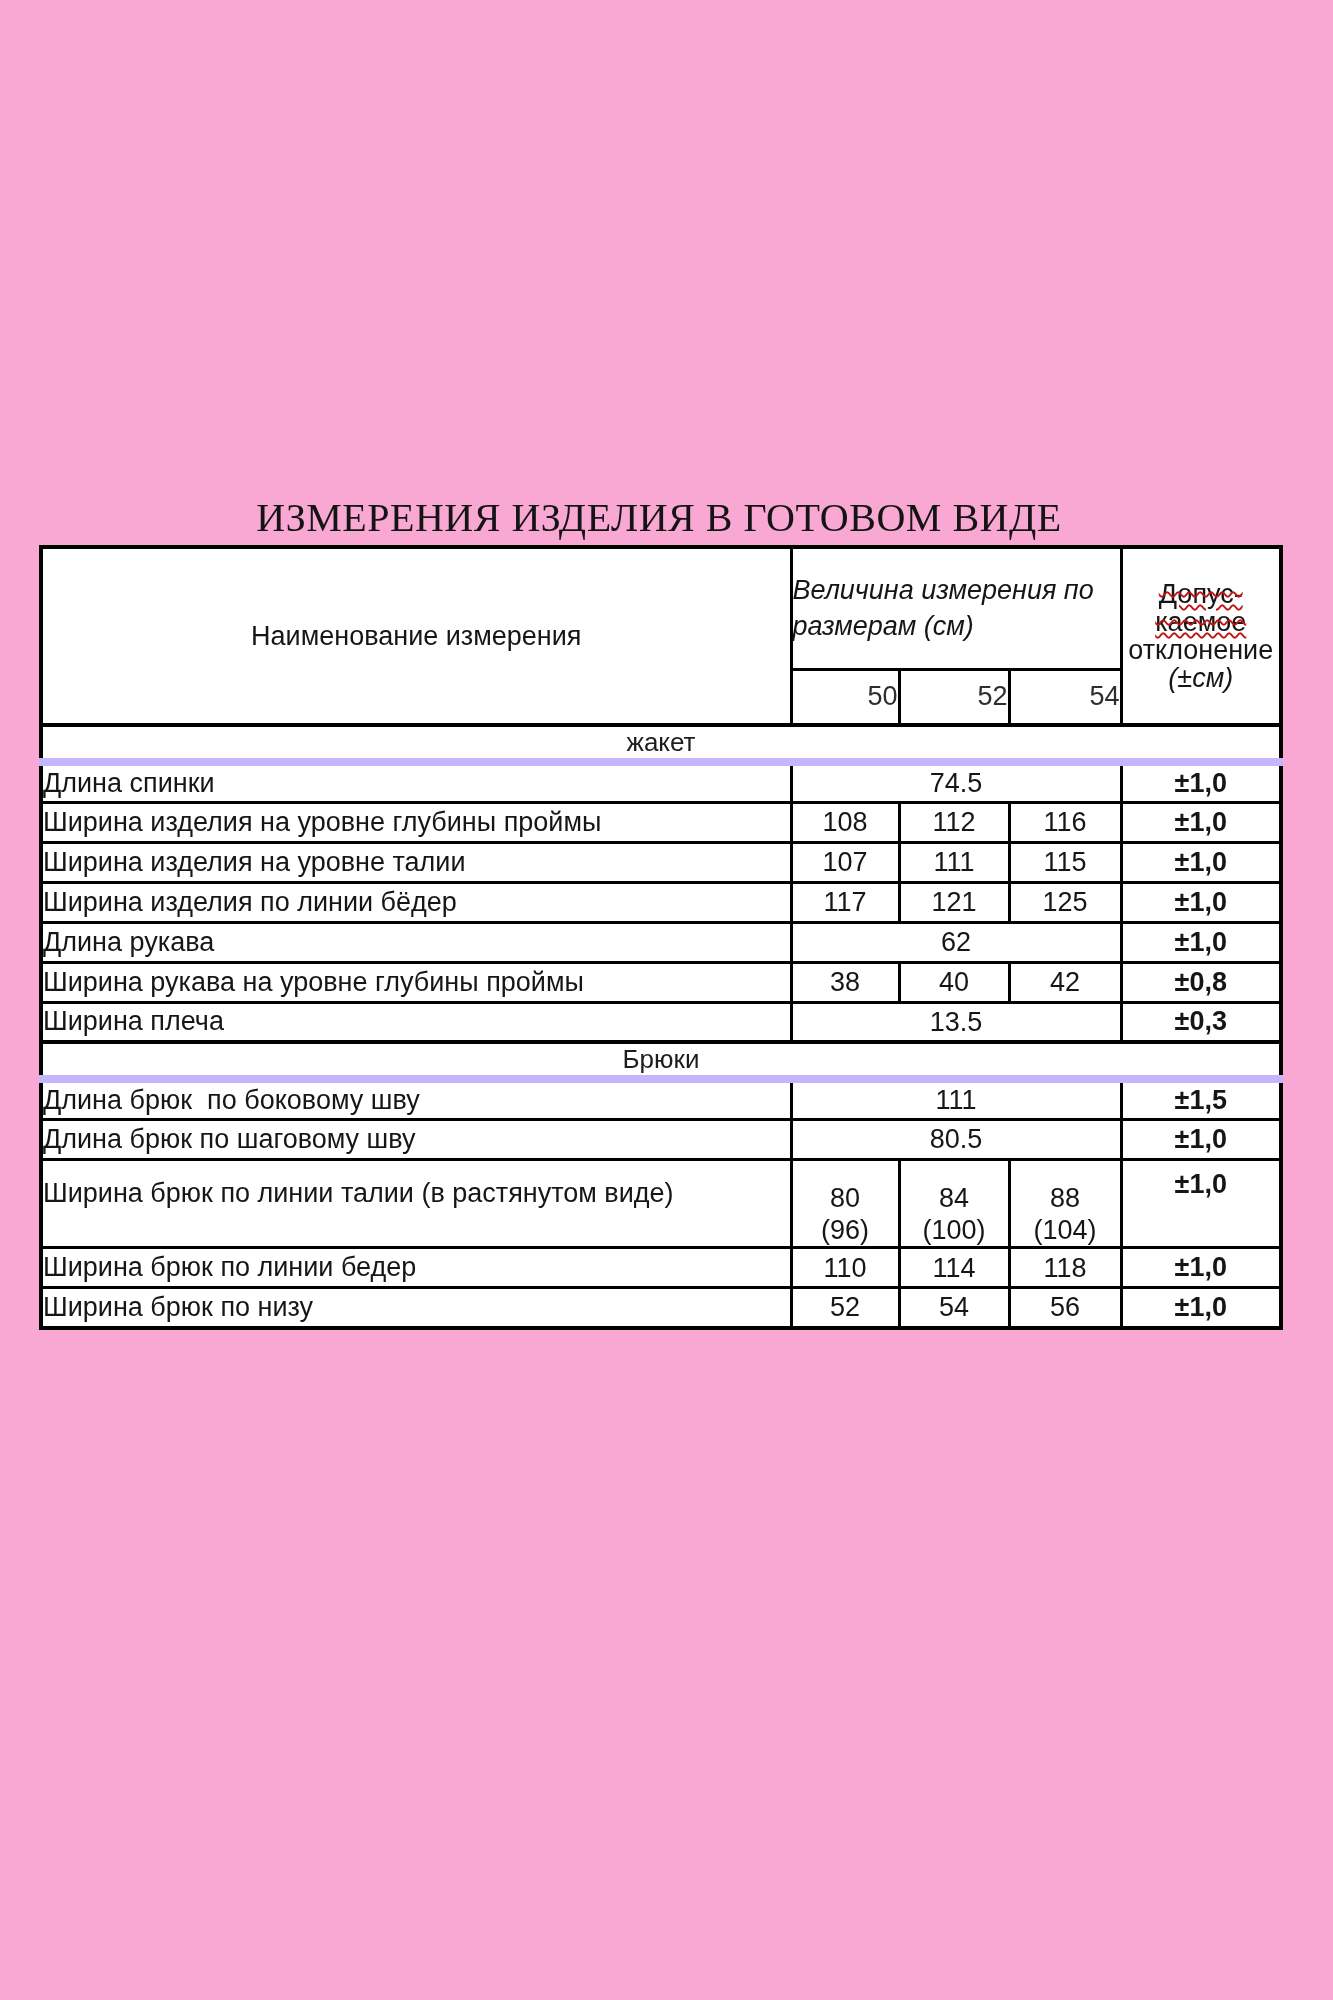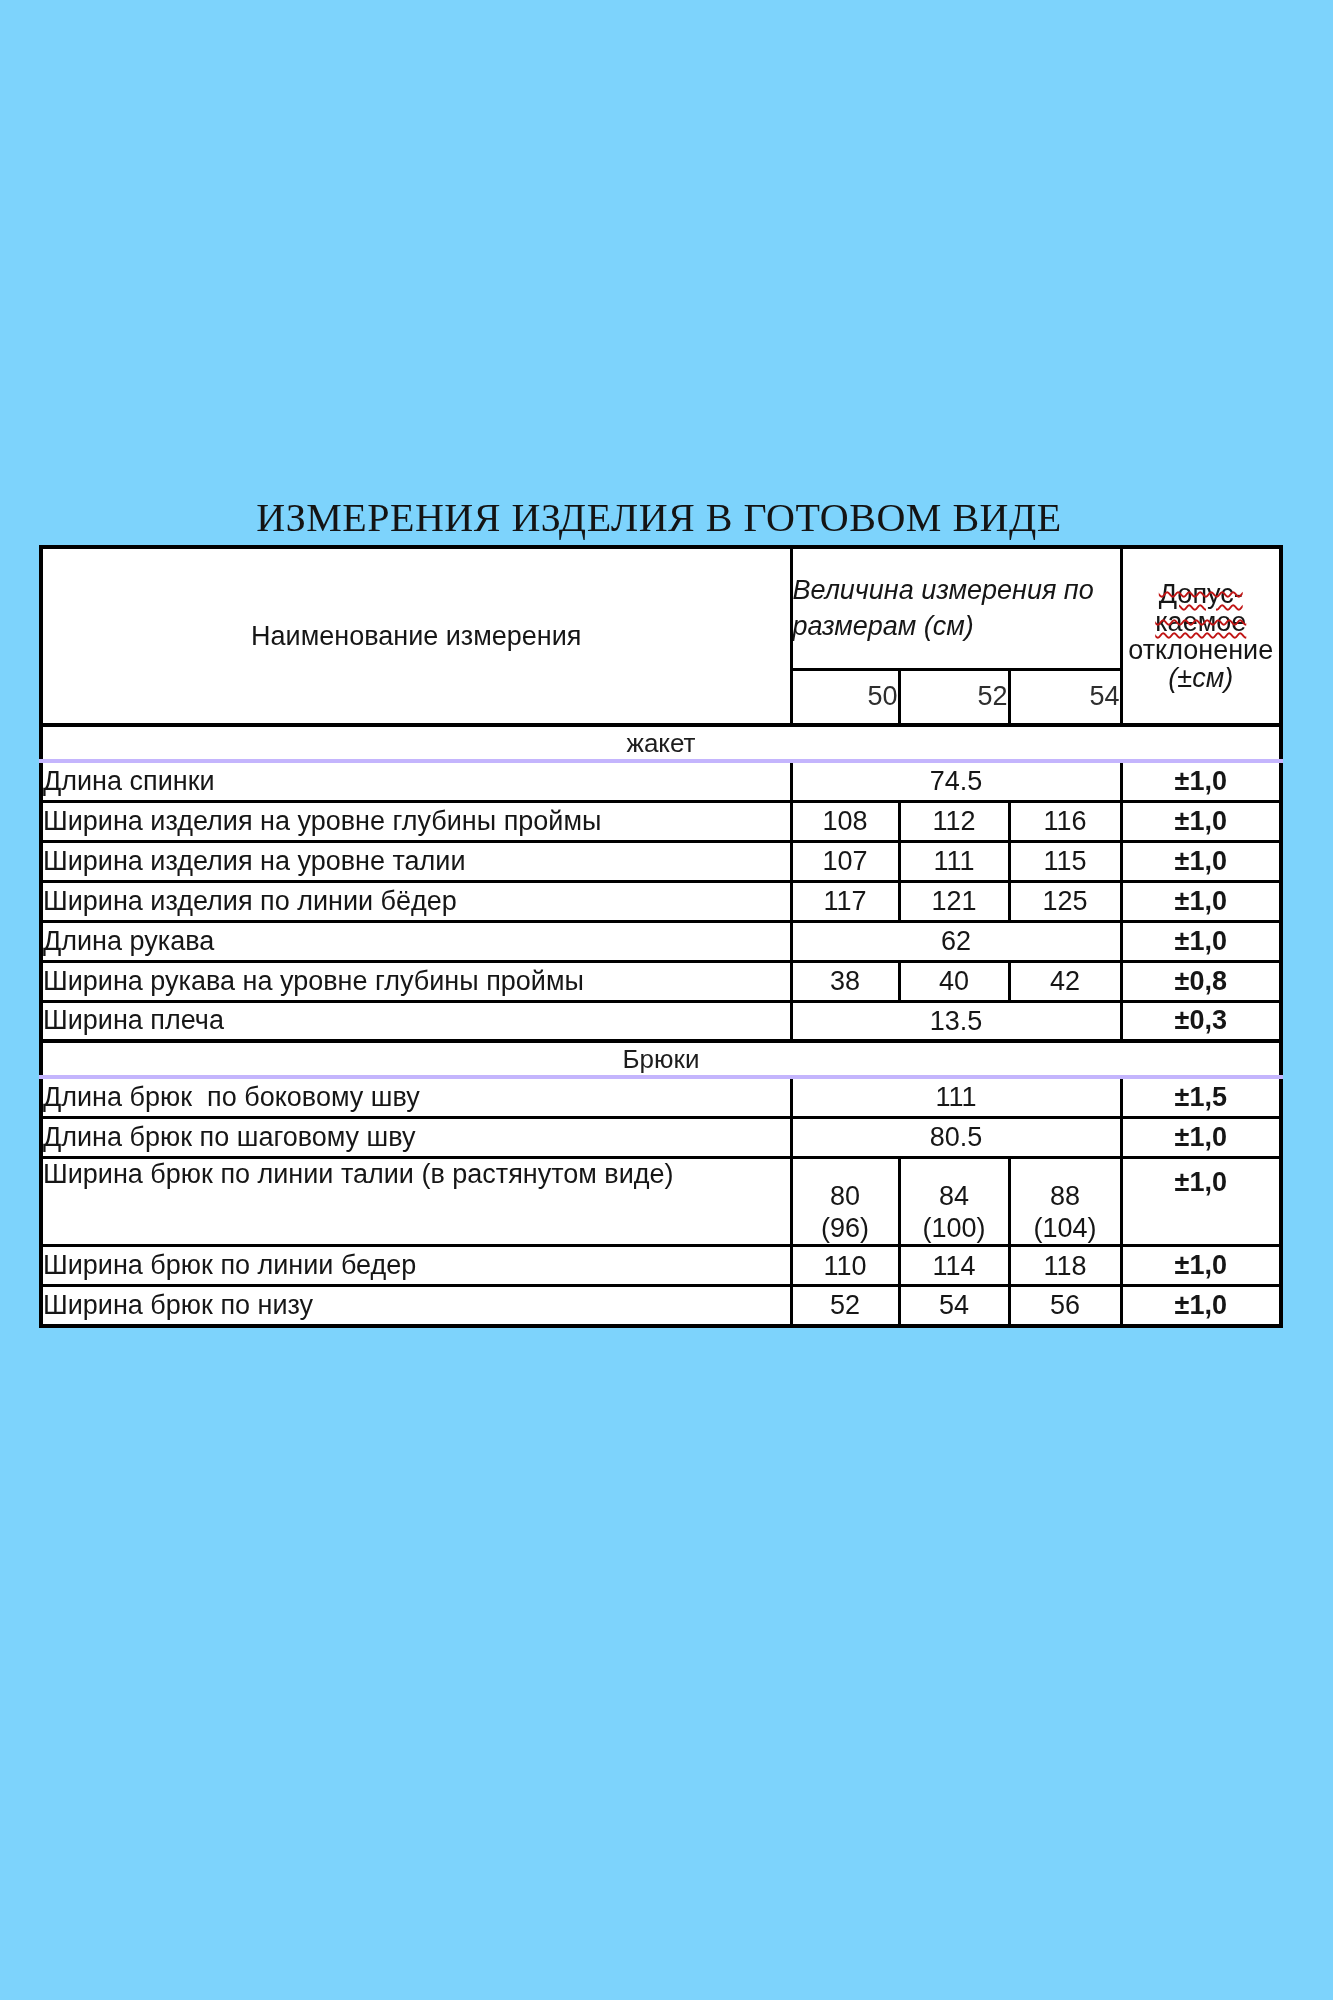--- a/index.html
+++ b/index.html
@@ -1,19 +1,19 @@
 <!DOCTYPE html>
 <html><head>
 <meta charset="utf-8">
 <style>
   html,body{margin:0;padding:0;background:#ffffff;}
   .page{
     position:relative;
     width:1333px;height:2000px;
-    background:#7dd3fc;
+    background:#f9a8d4;
     font-family:"Liberation Sans", sans-serif;
     color:#111;
     overflow:hidden;
   }
   .doc-title{
     position:absolute;
     left:39px;top:494px;width:1240px;
     text-align:center;
     font-family:"Liberation Serif", serif;
     font-size:40px;
@@ -72,40 +72,40 @@
     text-align:right;
     font-size:27px;
     color:#2e2e2e;
     border-bottom:4px solid #000;
   }
   tr.section-row td{
     text-align:center;
     font-size:26px;
     color:#1d1d1d;
     border-top:4px solid #000;
-    border-bottom:4px solid #c4b5fd;
+    border-bottom:8px solid #c4b5fd;
   }
   td.name{
     text-align:left;
     padding-left:12px;
     padding-right:6px;
     white-space:pre-wrap;
   }
   td.val{
     text-align:center;
     white-space:pre-line;
     line-height:1.2;
   }
   td.tol{
     text-align:center;
     font-weight:bold;
     font-size:26px;
   }
   tr.tall td{vertical-align:top;padding-top:21px;}
-  tr.tall td.name{padding-top:0;}
+  tr.tall td.name{padding-top:17px;}
   tr.tall td.tol{padding-top:8px;}
 </style>
 </head>
 <body>
 
 <div class="page">
 
   <div class="doc-title">ИЗМЕРЕНИЯ ИЗДЕЛИЯ В ГОТОВОМ ВИДЕ</div>
 
   <table class="meas">

